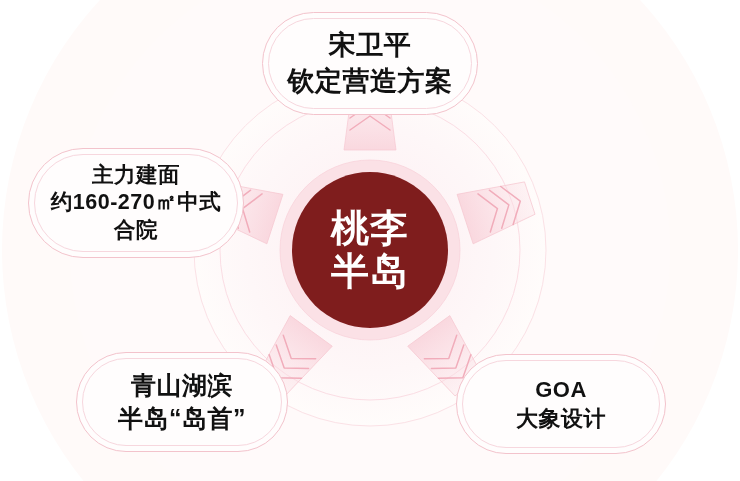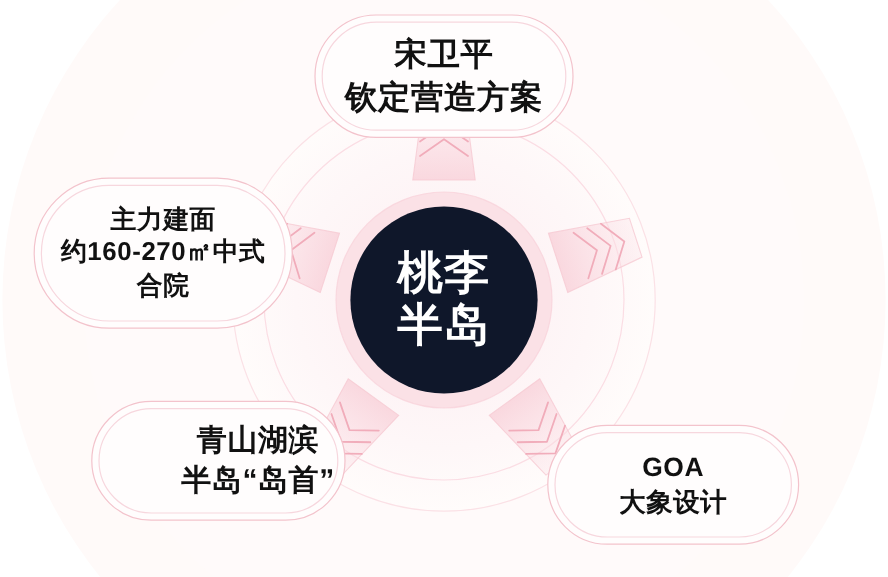--- a/index.html
+++ b/index.html
@@ -54,51 +54,50 @@
 
   
   #pill-top {
     left: 262px; top: 12px;
     width: 216px; height: 103px;
     font-size: 27px;
   }
   
   #pill-left {
     left: 28px; top: 148px;
-    width: 216px; height: 126px;
+    width: 216px; height: 110px;
     font-size: 21.5px;
   }
   #pill-left .pill-text { line-height: 1.28; }
   
   #pill-right {
     left: 506px; top: 152px;
     width: 206px; height: 103px;
     font-size: 25px;
   }
   
   #pill-bottom-left {
-    left: 76px; top: 334px;
+    left: 76px; top: 352px;
     width: 212px; height: 100px;
     font-size: 25px;
-    justify-content: flex-end;
   }
   
   #pill-bottom-right {
     left: 456px; top: 354px;
     width: 210px; height: 100px;
     font-size: 22px;
   }
 
   
   #center-hub {
     position: absolute;
     left: 292px; top: 172px;
     width: 156px; height: 156px;
     border-radius: 50%;
-    background: #0f172a;
+    background: #7f1d1d;
     display: flex;
     align-items: center;
     justify-content: center;
     z-index: 4;
   }
   #center-label {
     color: #ffffff;
     font-size: 38px;
     font-weight: bold;
     line-height: 1.12;

